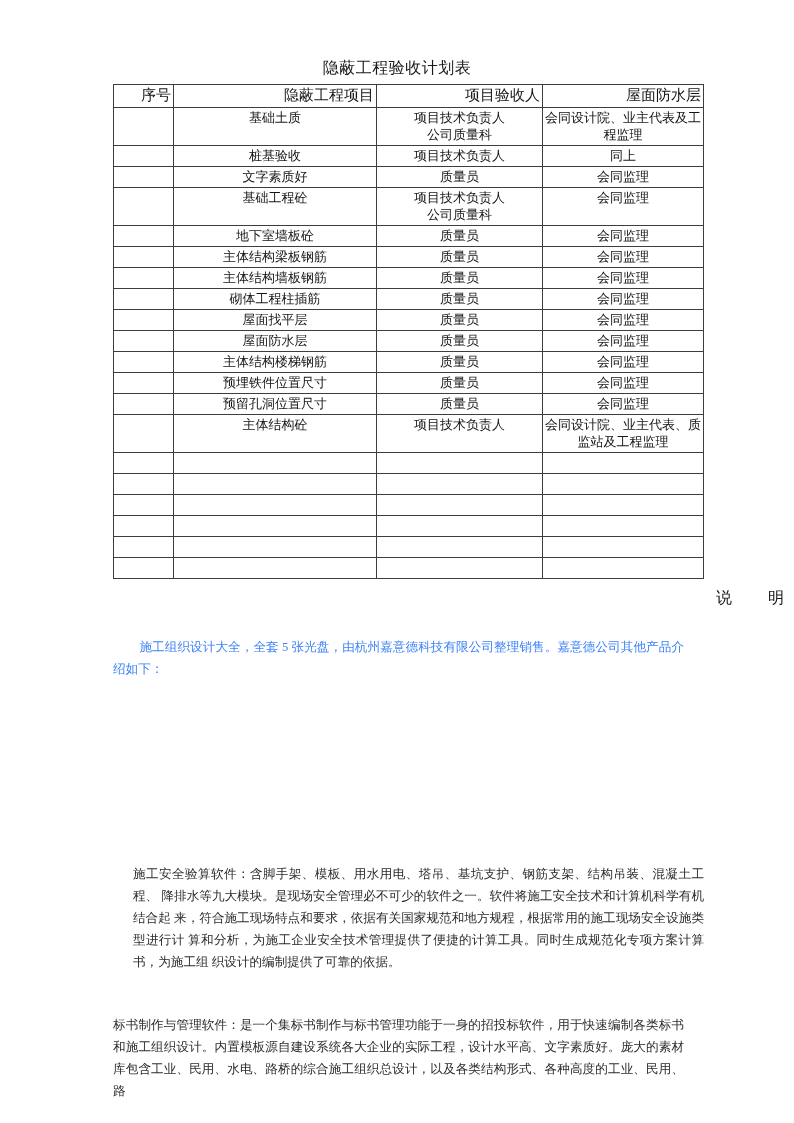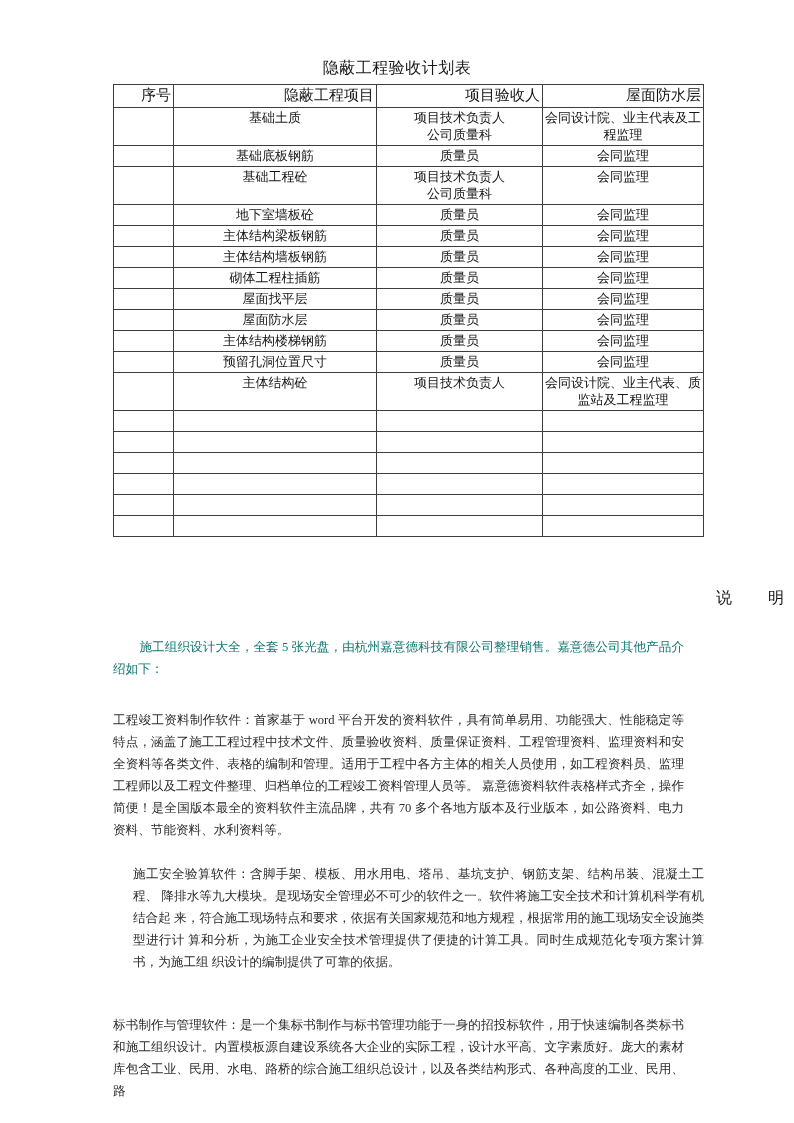--- a/index.html
+++ b/index.html
@@ -88,21 +88,21 @@
     left: 113px;
     width: 571px;
     font-size: 12.6px;
     line-height: 22px;
     text-align: justify;
     color: #2b2b2b;
   }
   .para.intro {
     top: 636px;
     text-indent: 2.1em;
-    color: #0f766e;
+    color: #3b82f6;
   }
   .para.p1 { top: 709px; }
   .para.p2 { top: 863px; margin-left: 20px; }
   .para.p3 { top: 1014px; }
 </style>
 </head>
 <body>
 
 <div class="page">
 
@@ -118,21 +118,27 @@
             <td class="c4">屋面防水层</td>
           </tr>
           <tr>
             <td class="c1"></td>
             <td class="c2">基础土质</td>
             <td class="c3">项目技术负责人<br>公司质量科</td>
             <td class="c4">会同设计院、业主代表及工程监理</td>
           </tr>
           <tr>
             <td class="c1"></td>
-            <td class="c2">基础底板钢筋</td>
+            <td class="c2">桩基验收</td>
+            <td class="c3">项目技术负责人</td>
+            <td class="c4">同上</td>
+          </tr>
+          <tr>
+            <td class="c1"></td>
+            <td class="c2">文字素质好</td>
             <td class="c3">质量员</td>
             <td class="c4">会同监理</td>
           </tr>
           <tr>
             <td class="c1"></td>
             <td class="c2">基础工程砼</td>
             <td class="c3">项目技术负责人<br>公司质量科</td>
             <td class="c4">会同监理</td>
           </tr>
           <tr>
@@ -167,20 +173,26 @@
           </tr>
           <tr>
             <td class="c1"></td>
             <td class="c2">屋面防水层</td>
             <td class="c3">质量员</td>
             <td class="c4">会同监理</td>
           </tr>
           <tr>
             <td class="c1"></td>
             <td class="c2">主体结构楼梯钢筋</td>
+            <td class="c3">质量员</td>
+            <td class="c4">会同监理</td>
+          </tr>
+          <tr>
+            <td class="c1"></td>
+            <td class="c2">预埋铁件位置尺寸</td>
             <td class="c3">质量员</td>
             <td class="c4">会同监理</td>
           </tr>
           <tr>
             <td class="c1"></td>
             <td class="c2">预留孔洞位置尺寸</td>
             <td class="c3">质量员</td>
             <td class="c4">会同监理</td>
           </tr>
           <tr>
@@ -226,19 +238,18 @@
             <td class="c4"></td>
           </tr>
         </tbody>
     </table>
   </div>
 
   <div class="sec-title">说　明</div>
 
   <div class="para intro">施工组织设计大全，全套 5 张光盘，由杭州嘉意德科技有限公司整理销售。嘉意德公司其他产品介绍如下：</div>
 
-  <div class="para p1">工程竣工资料制作软件：首家基于 word 平台开发的资料软件，具有简单易用、功能强大、性能稳定等特点，涵盖了施工工程过程中技术文件、质量验收资料、质量保证资料、工程管理资料、监理资料和安全资料等各类文件、表格的编制和管理。适用于工程中各方主体的相关人员使用，如工程资料员、监理工程师以及工程文件整理、归档单位的工程竣工资料管理人员等。 嘉意德资料软件表格样式齐全，操作简便！是全国版本最全的资料软件主流品牌，共有 70 多个各地方版本及行业版本，如公路资料、电力资料、节能资料、水利资料等。</div>
 
   <div class="para p2">施工安全验算软件：含脚手架、模板、用水用电、塔吊、基坑支护、钢筋支架、结构吊装、混凝土工程、 降排水等九大模块。是现场安全管理必不可少的软件之一。软件将施工安全技术和计算机科学有机结合起 来，符合施工现场特点和要求，依据有关国家规范和地方规程，根据常用的施工现场安全设施类型进行计 算和分析，为施工企业安全技术管理提供了便捷的计算工具。同时生成规范化专项方案计算书，为施工组 织设计的编制提供了可靠的依据。</div>
 
   <div class="para p3">标书制作与管理软件：是一个集标书制作与标书管理功能于一身的招投标软件，用于快速编制各类标书和施工组织设计。内置模板源自建设系统各大企业的实际工程，设计水平高、文字素质好。庞大的素材库包含工业、民用、水电、路桥的综合施工组织总设计，以及各类结构形式、各种高度的工业、民用、路</div>
 
 </div>
 
 </body></html>

